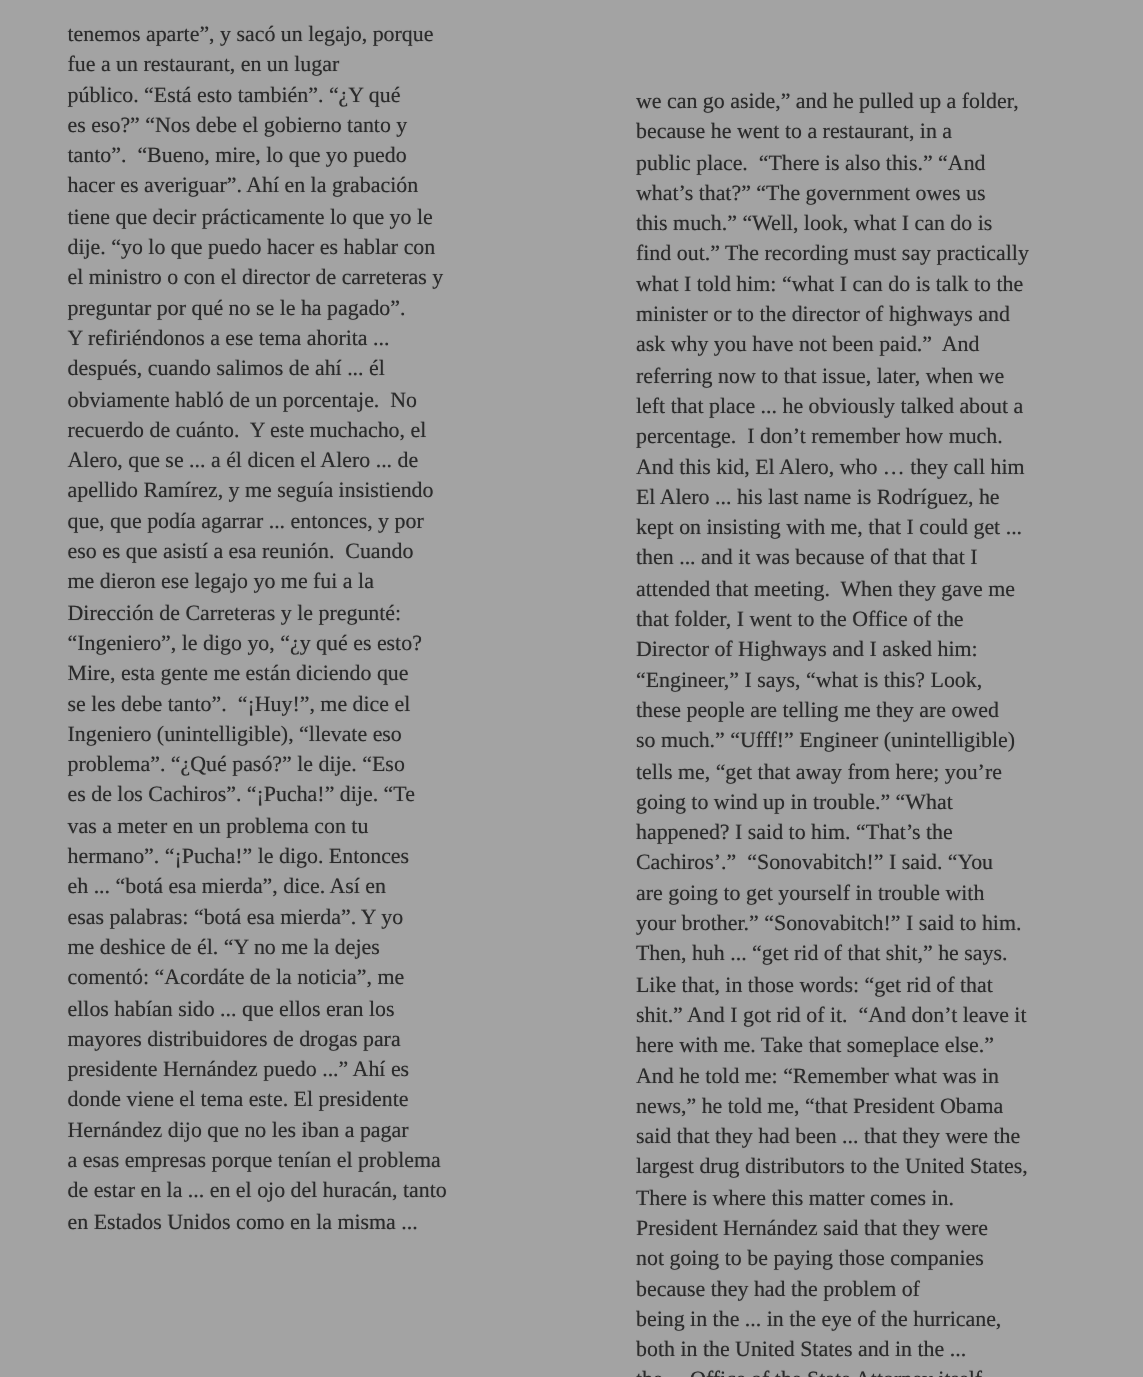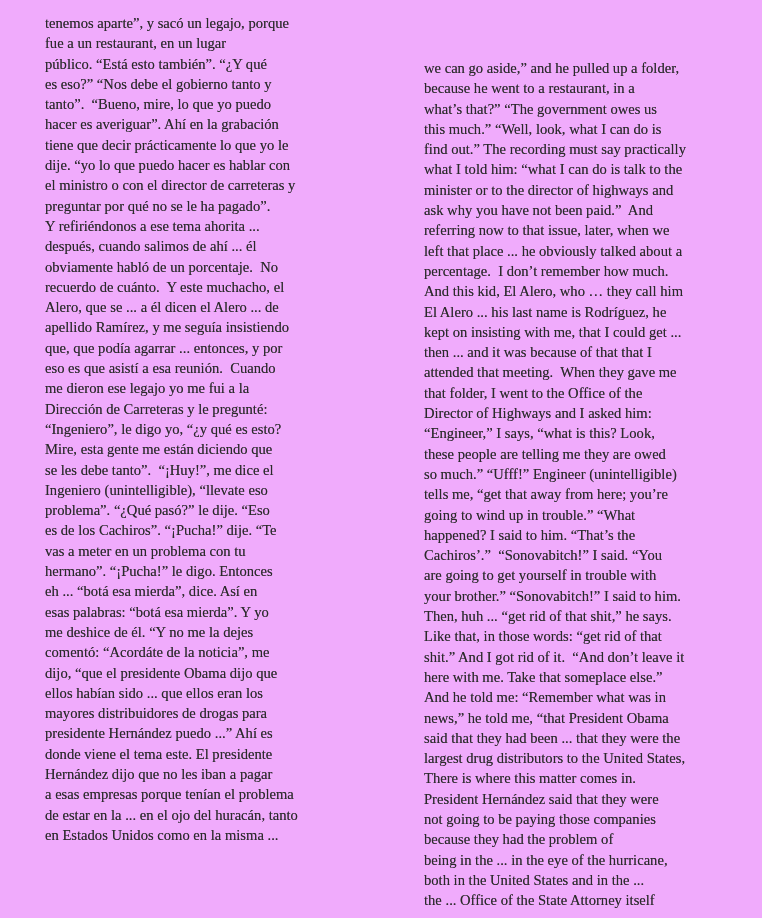--- a/index.html
+++ b/index.html
@@ -4,21 +4,21 @@
 <style>
   html, body {
     margin: 0;
     padding: 0;
     background: #ffffff;
   }
   .page {
     position: relative;
     width: 762px;
     height: 918px;
-    background: #f0abfc;
+    background: #a3a3a3;
     overflow: hidden;
     font-family: "Liberation Serif", "DejaVu Serif", serif;
   }
   .column {
     position: absolute;
     top: 13px;
     width: 332px;
     font-size: 14.6px;
     line-height: 20.3px;
     color: #2b2b2b;
@@ -63,33 +63,33 @@
       <div class="text-line">se les debe tanto”.  “¡Huy!”, me dice el</div>
       <div class="text-line">Ingeniero (unintelligible), “llevate eso</div>
       <div class="text-line">problema”. “¿Qué pasó?” le dije. “Eso</div>
       <div class="text-line">es de los Cachiros”. “¡Pucha!” dije. “Te</div>
       <div class="text-line">vas a meter en un problema con tu</div>
       <div class="text-line">hermano”. “¡Pucha!” le digo. Entonces</div>
       <div class="text-line">eh ... “botá esa mierda”, dice. Así en</div>
       <div class="text-line">esas palabras: “botá esa mierda”. Y yo</div>
       <div class="text-line">me deshice de él. “Y no me la dejes</div>
       <div class="text-line">comentó: “Acordáte de la noticia”, me</div>
-      <div class="text-line">dijo, “que el presidente Obama dijo que</div>
       <div class="text-line">ellos habían sido ... que ellos eran los</div>
       <div class="text-line">mayores distribuidores de drogas para</div>
       <div class="text-line">presidente Hernández puedo ...” Ahí es</div>
       <div class="text-line">donde viene el tema este. El presidente</div>
       <div class="text-line">Hernández dijo que no les iban a pagar</div>
       <div class="text-line">a esas empresas porque tenían el problema</div>
       <div class="text-line">de estar en la ... en el ojo del huracán, tanto</div>
       <div class="text-line">en Estados Unidos como en la misma ...</div>
     </div>
   <div class="column right">
       <div class="text-line">we can go aside,” and he pulled up a folder,</div>
       <div class="text-line">because he went to a restaurant, in a</div>
+      <div class="text-line">public place.  “There is also this.” “And</div>
       <div class="text-line">what’s that?” “The government owes us</div>
       <div class="text-line">this much.” “Well, look, what I can do is</div>
       <div class="text-line">find out.” The recording must say practically</div>
       <div class="text-line">what I told him: “what I can do is talk to the</div>
       <div class="text-line">minister or to the director of highways and</div>
       <div class="text-line">ask why you have not been paid.”  And</div>
       <div class="text-line">referring now to that issue, later, when we</div>
       <div class="text-line">left that place ... he obviously talked about a</div>
       <div class="text-line">percentage.  I don’t remember how much.</div>
       <div class="text-line">And this kid, El Alero, who … they call him</div>

